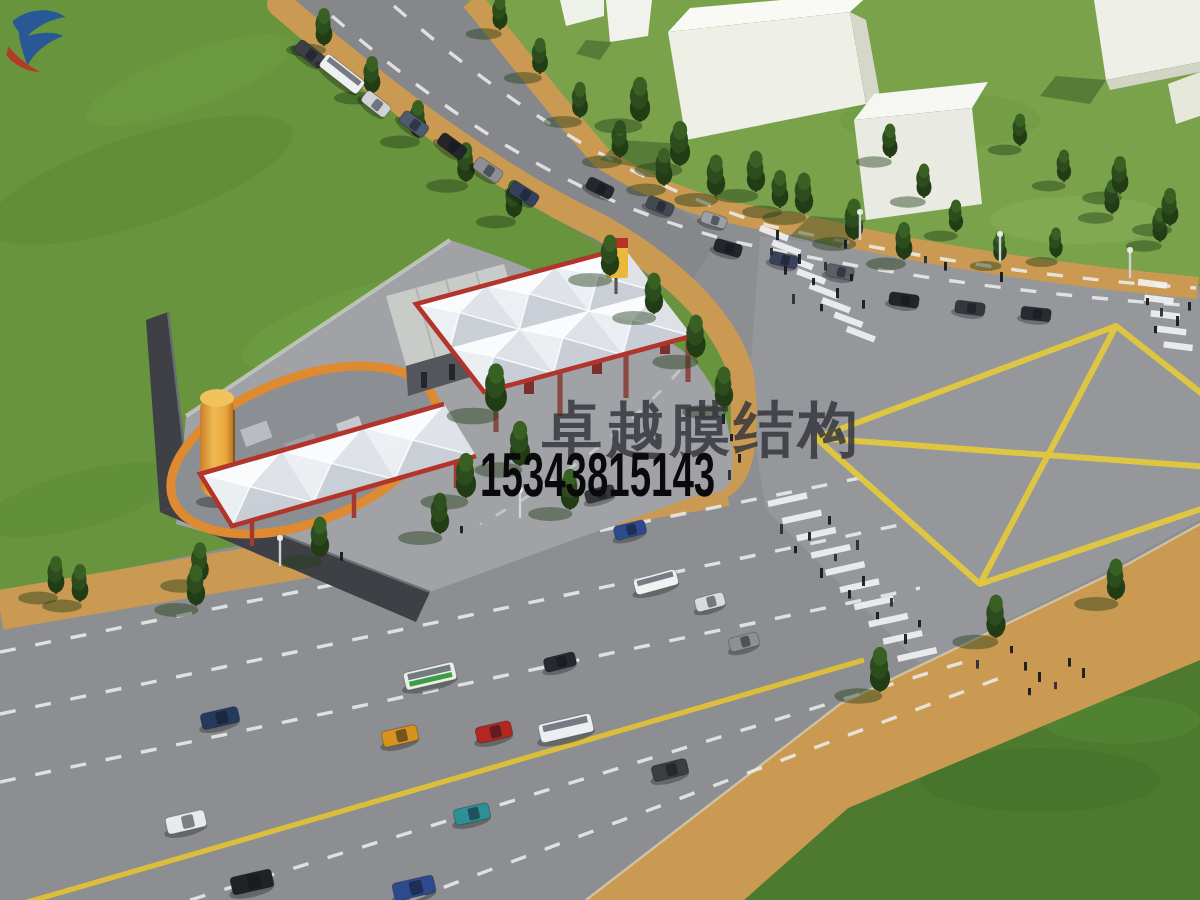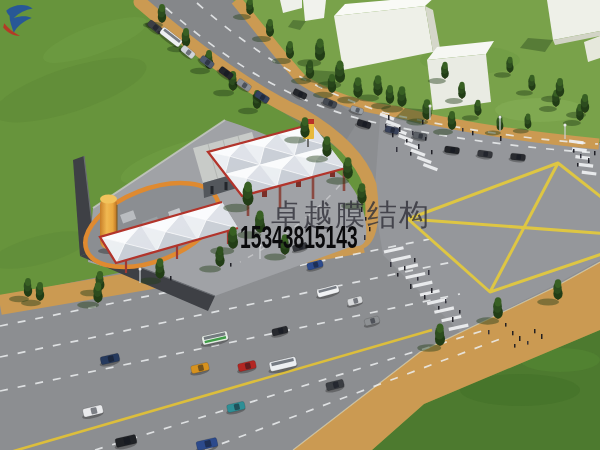--- a/index.html
+++ b/index.html
@@ -1,21 +1,21 @@
 <!DOCTYPE html>
 <html><head>
 <meta charset="utf-8">
 <style>
   html,body{margin:0;padding:0;background:#222;}
   .stage{position:relative;width:600px;height:450px;overflow:hidden;background:#67943c;
          font-family:"Liberation Sans", sans-serif;}
   .stage svg{position:absolute;left:0;top:0;}
   .watermark{position:absolute;left:0;top:0;width:600px;height:450px;pointer-events:none;}
   .wm-logo{position:absolute;left:233px;top:193px;width:38px;height:38px;}
-  .wm-brand{position:absolute;left:271px;top:195px;font-size:30px;font-weight:normal;
+  .wm-brand{position:absolute;left:271px;top:195px;font-size:30px;font-weight:bold;
             letter-spacing:2px;color:rgba(50,50,58,.82);white-space:nowrap;}
   .wm-phone{position:absolute;left:240px;top:220px;font-size:31px;font-weight:800;
             color:#0a0a0c;transform:scaleX(.62);transform-origin:left top;white-space:nowrap;
             font-family:"Liberation Sans", sans-serif;}
 </style>
 </head>
 <body>
 
 <div class="stage">
   <svg width="600" height="450" viewBox="0 0 600 450">

